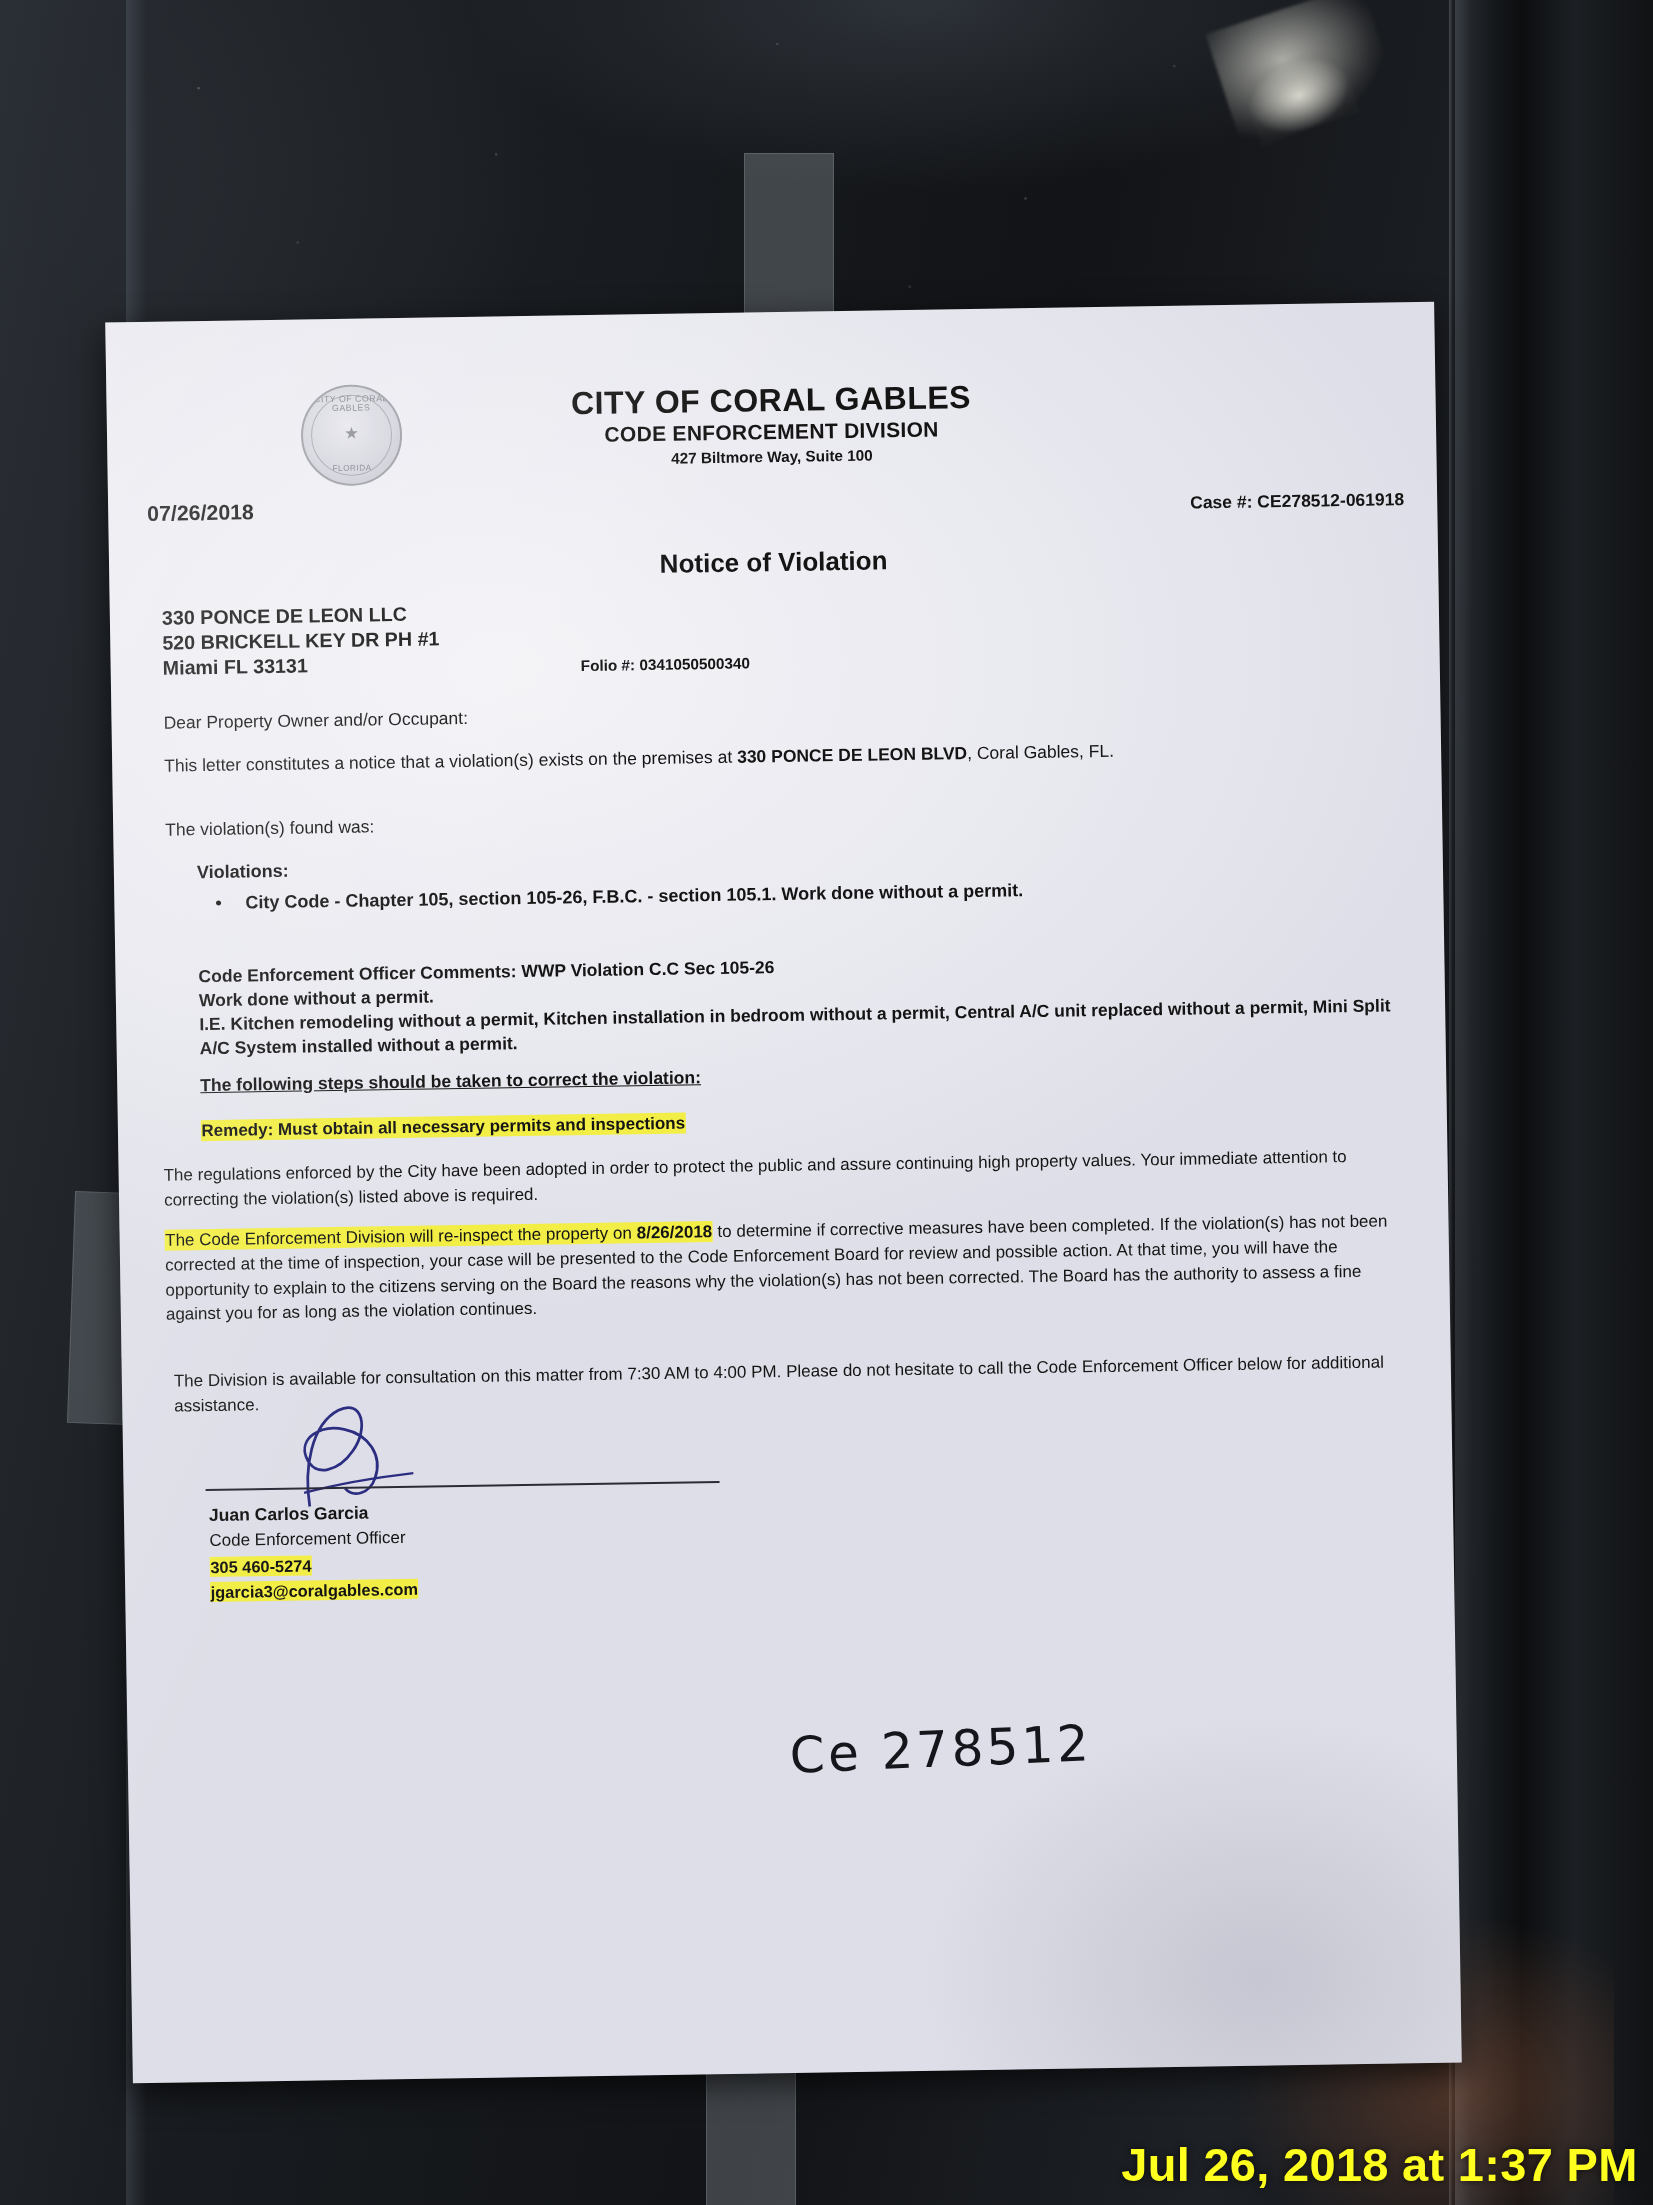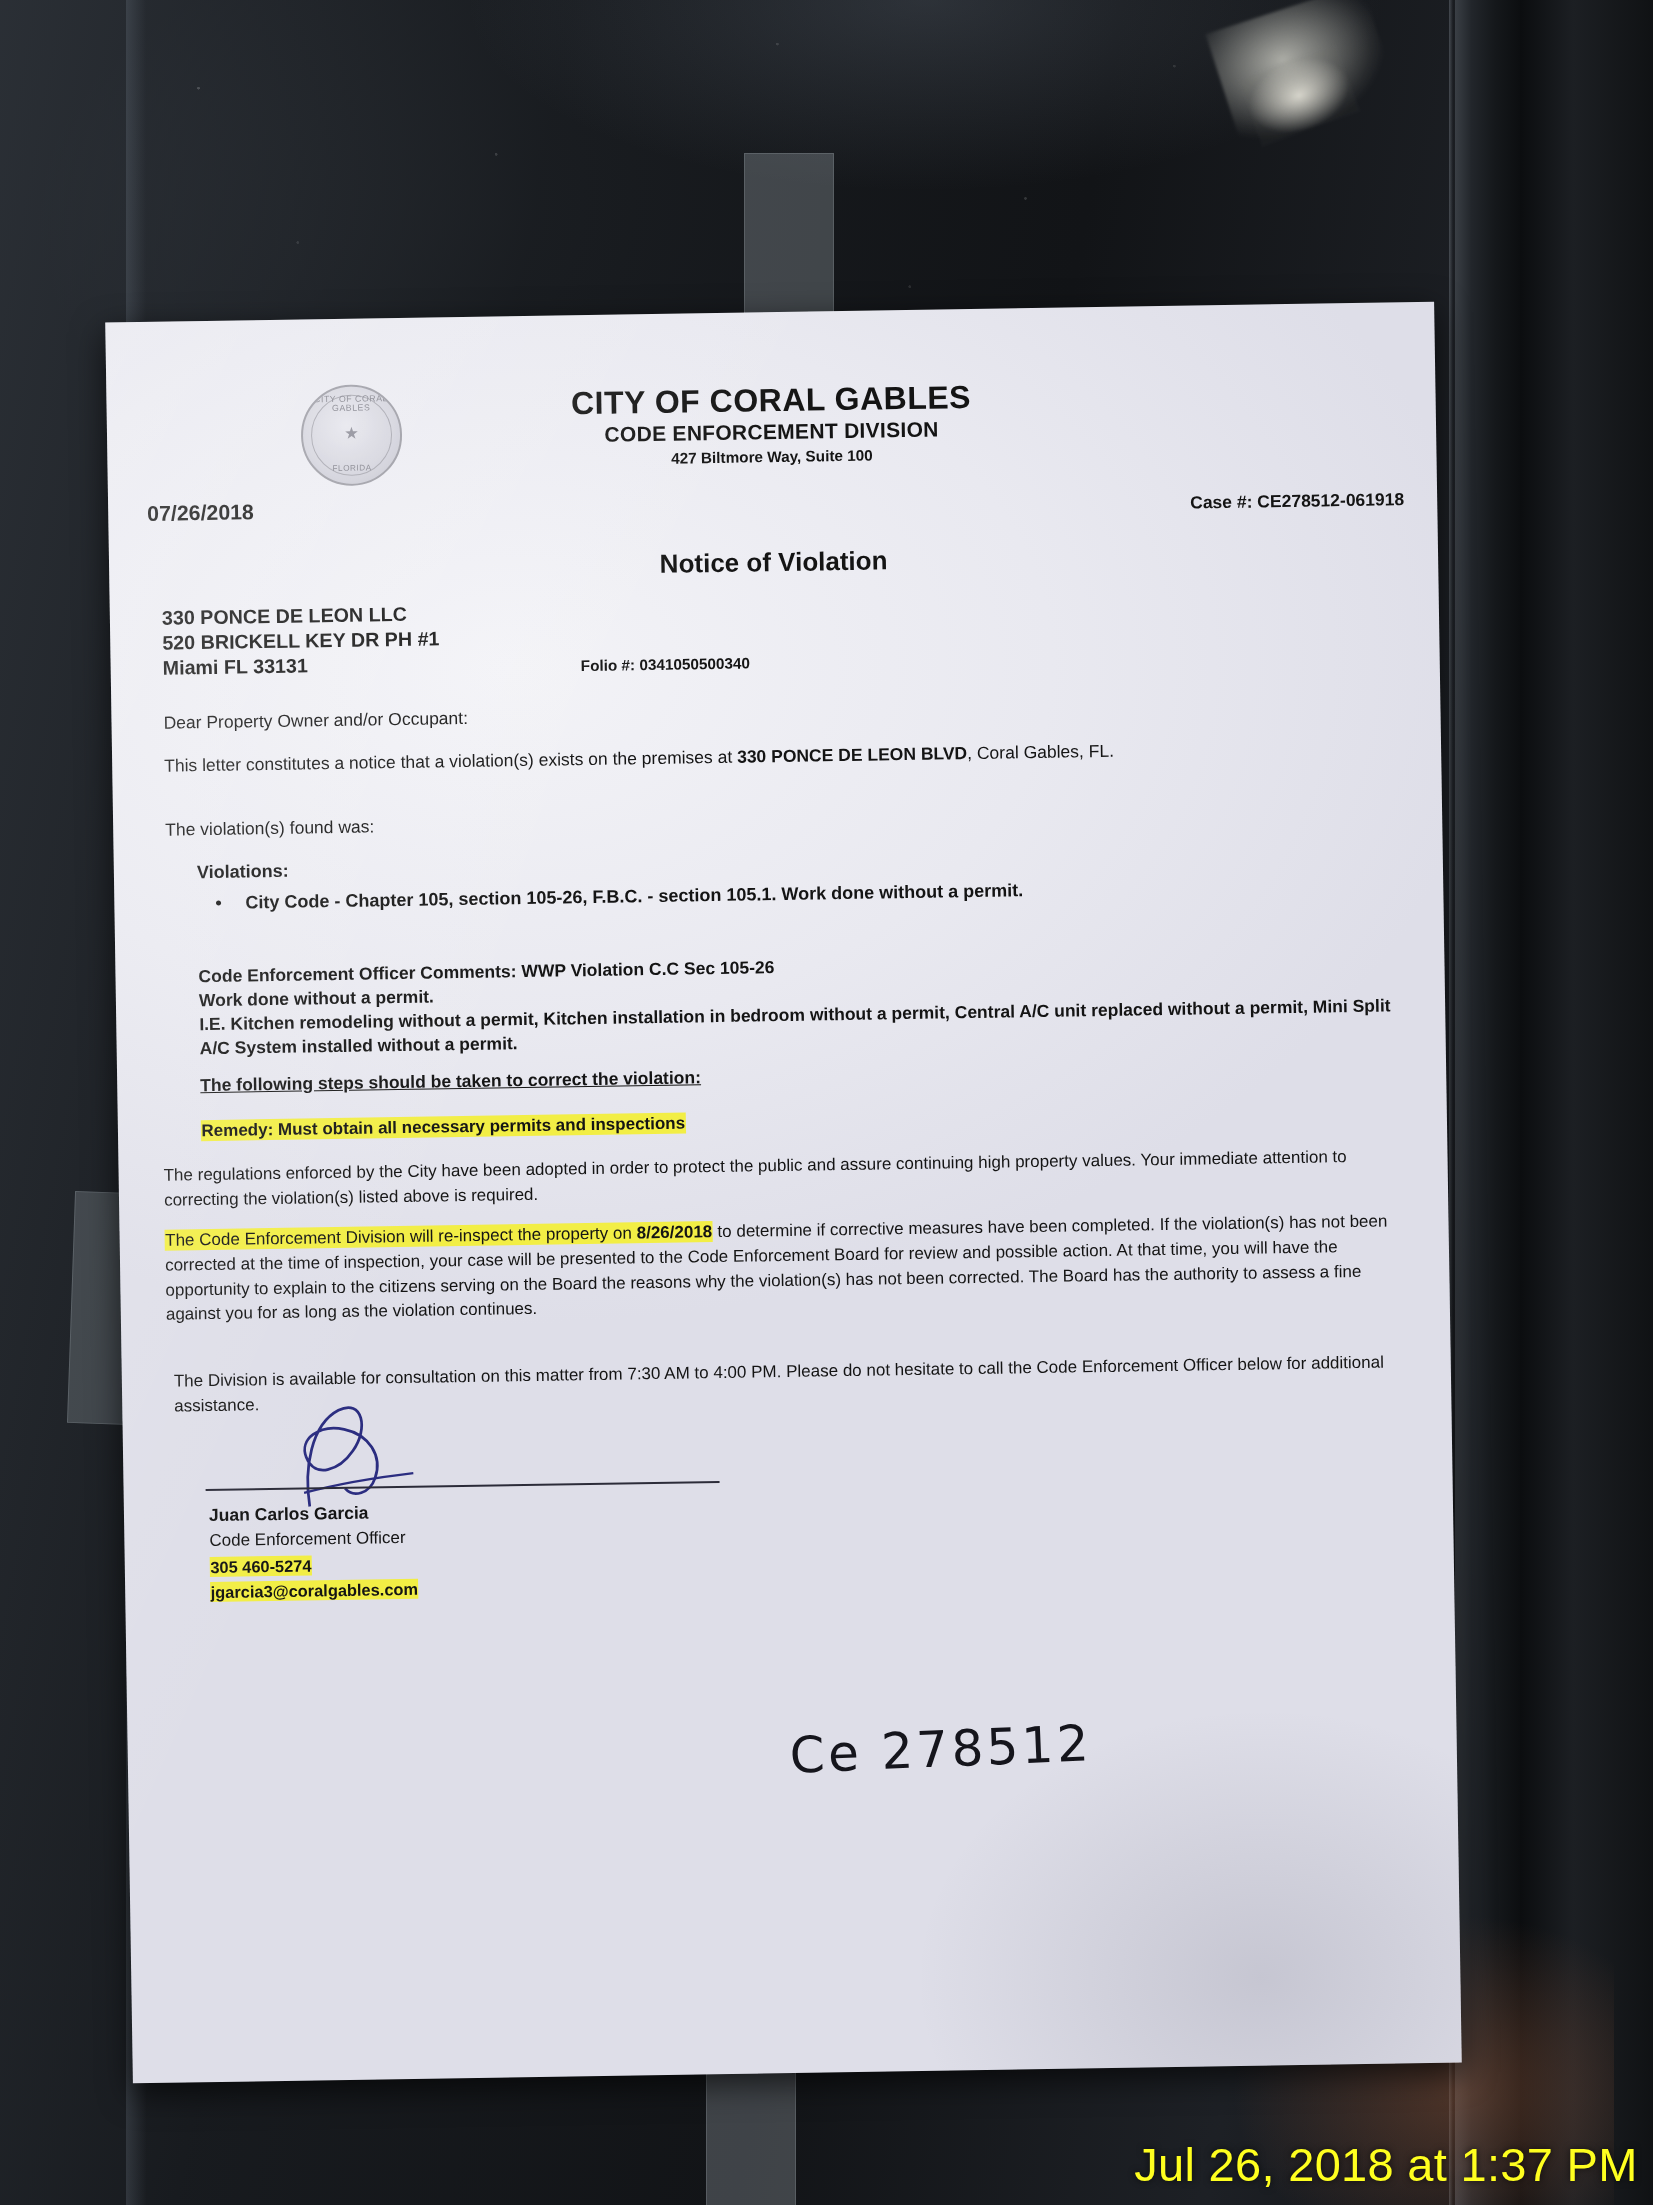--- a/index.html
+++ b/index.html
@@ -345,21 +345,21 @@
     transform: rotate(-1.5deg);
   }
 
   
   .timestamp {
     position: absolute;
     right: 16.4px;
     bottom: 13px;
     color: #ffff1f;
     font-size: 47px;
-    font-weight: normal;
+    font-weight: bold;
     letter-spacing: 0.3px;
     text-shadow: 0 0 7.7px rgba(0,0,0,0.7);
   }
 </style>
 </head>
 <body>
 
 <div id="scene">
   <div class="glass-base"></div>
   <div class="glass-sheen"></div>

